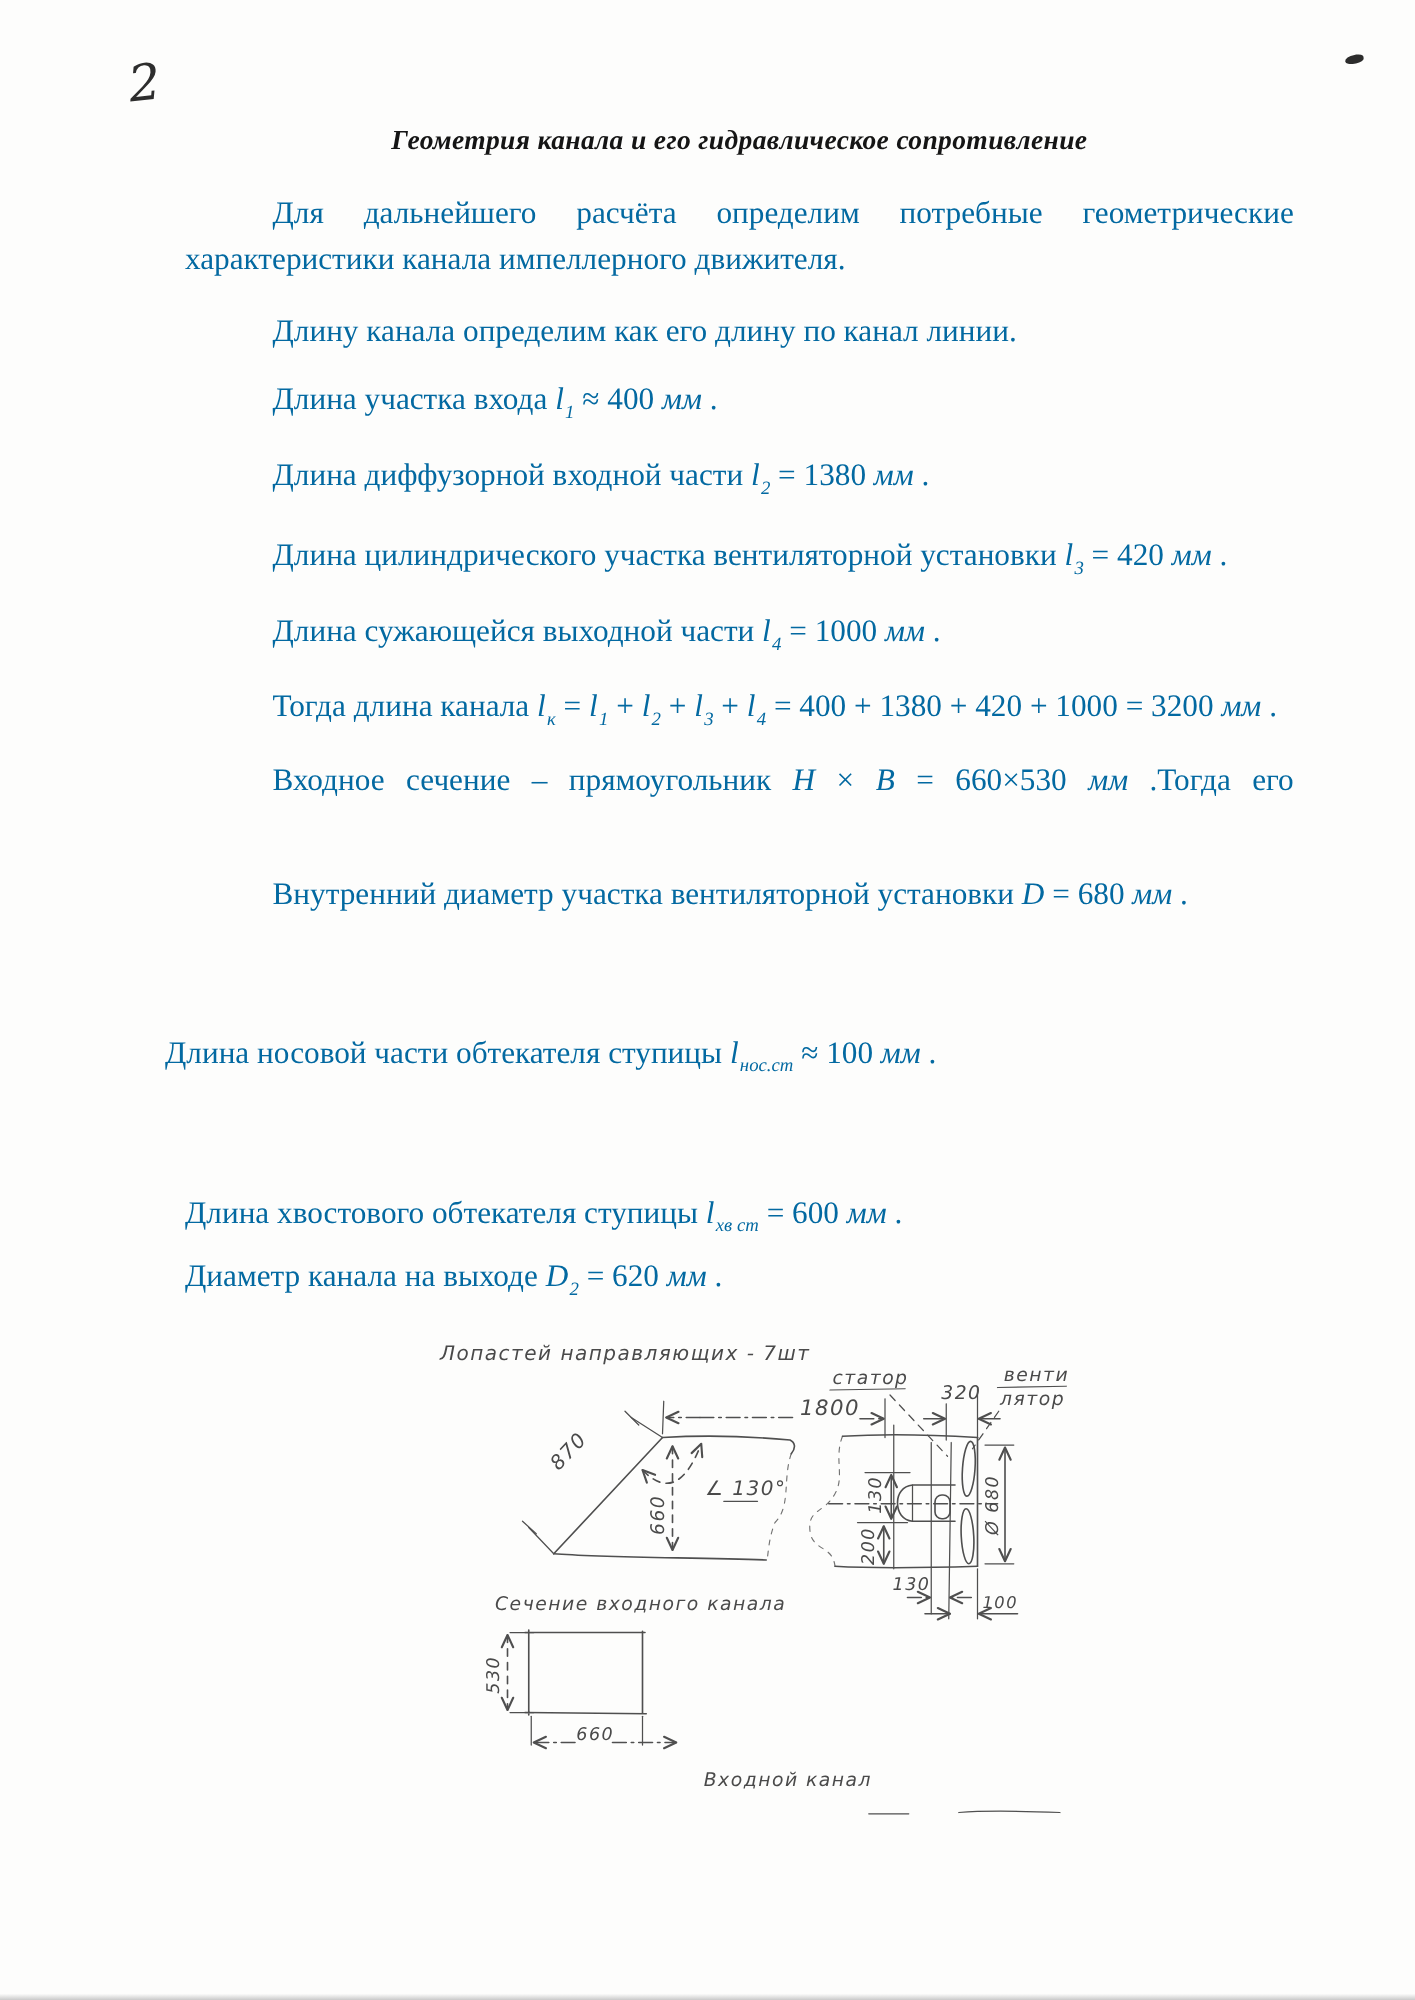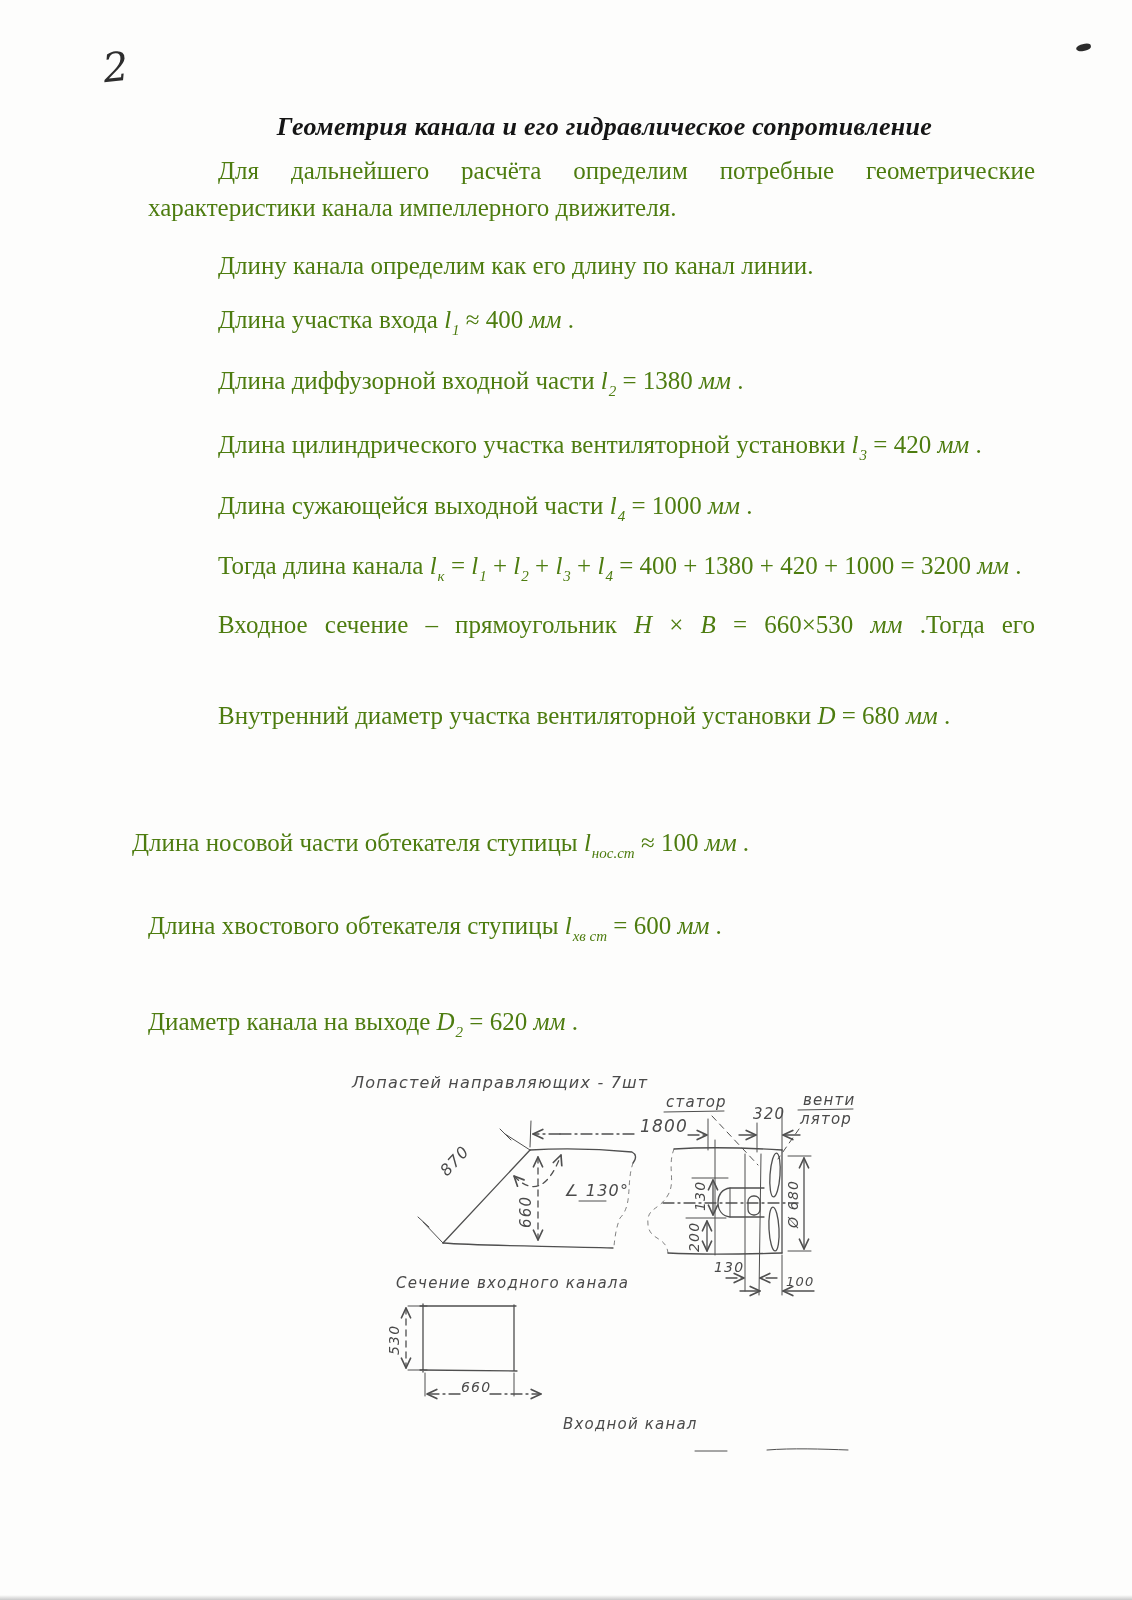--- a/index.html
+++ b/index.html
@@ -10,25 +10,25 @@
   }
   .scan-edge{position:absolute;left:0;right:0;bottom:0;height:5px;
     background:linear-gradient(#fdfdfc,#c9c9c9);}
   .pagenum{
     position:absolute;left:103px;top:44px;font-family:"DejaVu Serif",serif;
     font-style:italic;font-size:40px;color:#2d2d2d;transform:rotate(-6deg);
   }
   .smudge{position:absolute;left:1076px;top:44px;width:15px;height:7px;
     background:#2c2c2c;border-radius:60% 40% 50% 50%;transform:rotate(-10deg);}
   .title{
-    position:absolute;left:148px;top:99px;width:887px;margin:13px;
-    font-size:26px;font-weight:bold;font-style:italic;text-align:center;
+    position:absolute;left:148px;top:99px;width:887px;margin:0;
+    font-size:22px;font-weight:bold;font-style:italic;text-align:center;
     letter-spacing:.3px;color:#151515;
   }
-  .para{position:absolute;margin:0;font-size:25px;line-height:37px;white-space:nowrap;color:#4d7c0f;}
+  .para{position:absolute;margin:0;font-size:25px;line-height:37px;white-space:nowrap;color:#0369a1;}
   .para.wide{width:887px;white-space:normal;}
   .line{display:block;}
   .jl{text-align:justify;text-align-last:justify;}
   .ind{padding-left:70px;}
   .para sub{font-size:15px;font-style:italic;vertical-align:-7px;line-height:0;margin-left:1px;letter-spacing:0;}
   .sqrt{display:inline-block;white-space:nowrap;}
   .rad{font-size:29px;}
   .vinc{border-top:1.6px solid #222;padding:1px 4px 0 2px;}
   
   .sketch{position:absolute;left:330px;top:1055px;}
@@ -64,21 +64,21 @@
   <p class="para" style="left:218px;top:426px">Длина цилиндрического участка вентиляторной установки <i>l</i><sub>3</sub> = 420 <i>мм</i> .</p>
   <p class="para" style="left:218px;top:487px">Длина сужающейся выходной части <i>l</i><sub>4</sub> = 1000 <i>мм</i> .</p>
   <p class="para" style="left:218px;top:547px">Тогда длина канала <i>l</i><sub>к</sub> = <i>l</i><sub>1</sub> + <i>l</i><sub>2</sub> + <i>l</i><sub>3</sub> + <i>l</i><sub>4</sub> = 400 + 1380 + 420 + 1000 = 3200 <i>мм</i> .</p>
 
   <p class="para wide" style="left:148px;top:604px;line-height:41px">
     <span class="line jl ind">Входное сечение – прямоугольник <i>H</i> × <i>B</i> = 660×530 <i>мм</i> .Тогда его</span>
   </p>
 
   <p class="para" style="left:218px;top:697px">Внутренний диаметр участка вентиляторной установки <i>D</i> = 680 <i>мм</i> .</p>
   <p class="para" style="left:132px;top:824px">Длина носовой части обтекателя ступицы <i>l</i><sub>нос.ст</sub> ≈ 100 <i>мм</i> .</p>
-  <p class="para" style="left:148px;top:907px">Длина хвостового обтекателя ступицы <i>l</i><sub>хв ст</sub> = 600 <i>мм</i> .</p>
+  <p class="para" style="left:148px;top:952px">Длина хвостового обтекателя ступицы <i>l</i><sub>хв ст</sub> = 600 <i>мм</i> .</p>
   <p class="para" style="left:148px;top:1003px">Диаметр канала на выходе <i>D</i><sub>2</sub> = 620 <i>мм</i> .</p>
 
   <svg class="sketch" width="700" height="410" viewBox="0 0 700 410">
     <defs>
       <marker id="aE" viewBox="0 0 10 10" refX="9" refY="5" markerWidth="10" markerHeight="10" orient="auto">
         <path d="M1.5,1.5 L9,5 L1.5,8.5" fill="none" stroke="#4f4f4f" stroke-width="1.4"></path>
       </marker>
       <marker id="aS" viewBox="0 0 10 10" refX="9" refY="5" markerWidth="10" markerHeight="10" orient="auto-start-reverse">
         <path d="M1.5,1.5 L9,5 L1.5,8.5" fill="none" stroke="#4f4f4f" stroke-width="1.4"></path>
       </marker>

